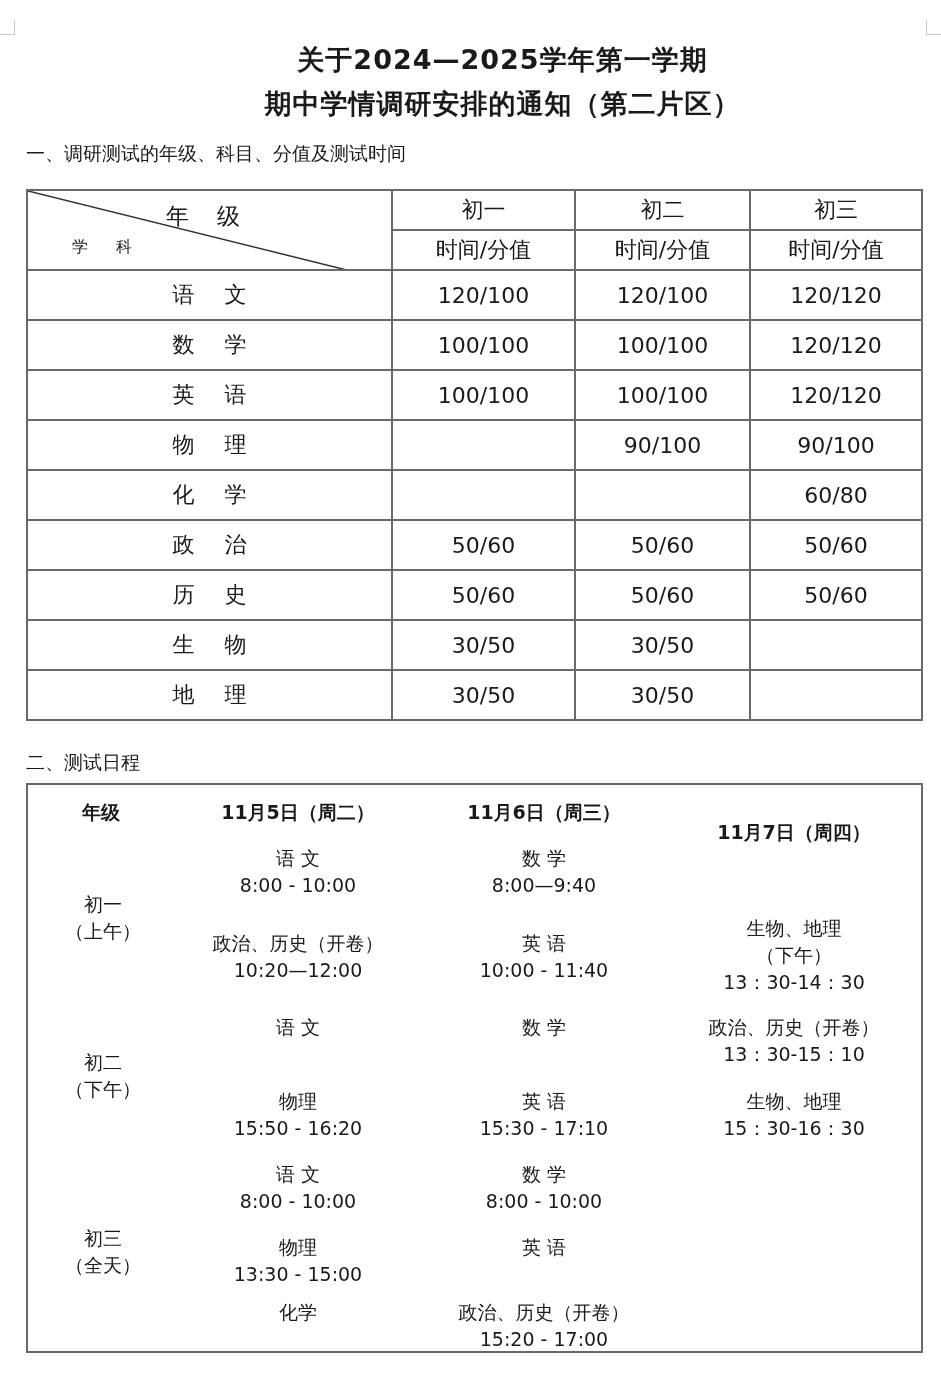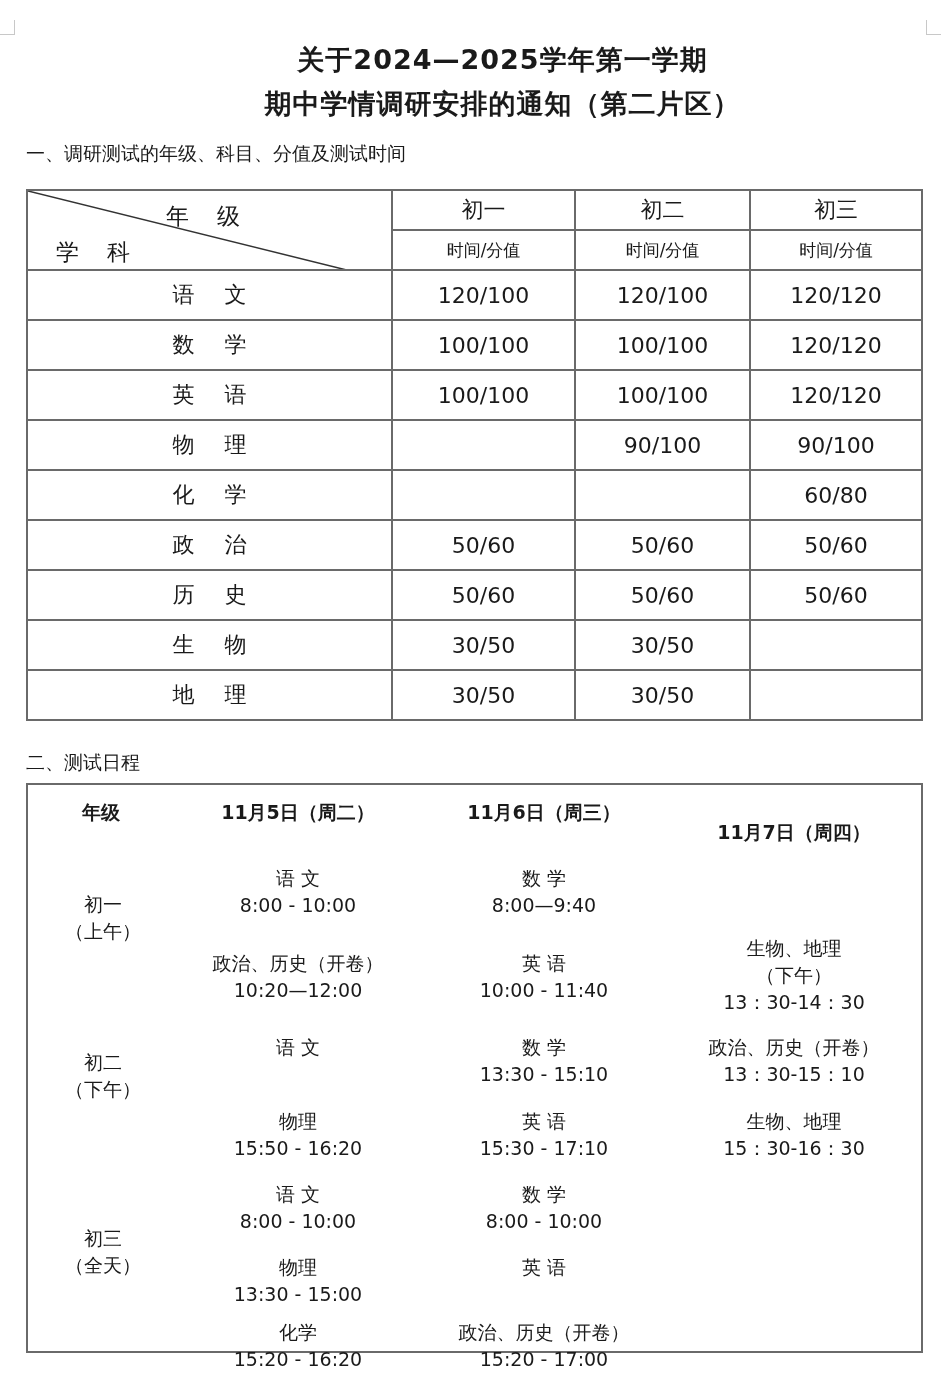--- a/index.html
+++ b/index.html
@@ -11,31 +11,31 @@
   .title { position: absolute; left: 0; width: 941px; text-align: center; font-weight: bold; font-size: 27px; letter-spacing: 1px; margin-left: 32px; }
   .title1 { top: 42px; }
   .title2 { top: 86px; font-weight: bold; }
   .section { position: absolute; left: 26px; font-size: 19px; }
   .sec1 { top: 141px; }
   .sec2 { top: 750px; text-align: center; }
 
   table.t1 { position: absolute; left: 26px; top: 189px; width: 895px; border-collapse: collapse; table-layout: fixed; }
   table.t1 td { border: 2px solid #6a6a6a; text-align: center; font-size: 22px; padding: 0; }
   table.t1 .h1 td { height: 38px; font-size: 22px; }
-  table.t1 .h2 td { height: 38px; font-size: 17px; }
+  table.t1 .h2 td { height: 38px; font-size: 22px; }
   table.t1 .row td { height: 48px; margin-top: 12px; }
   .diag { position: relative; height: 78px; }
   .diag svg { position: absolute; left: 0; top: 0; }
   .diag .grade { position: absolute; left: 138px; top: 10px; font-size: 23px; letter-spacing: 28px; }
-  .diag .subject { position: absolute; left: 28px; top: 46px; font-size: 23px; letter-spacing: 28px; }
+  .diag .subject { position: absolute; left: 44px; top: 46px; font-size: 16px; letter-spacing: 28px; }
   .subj { letter-spacing: 30px; padding-left: 30px !important; }
 
   .sched { position: absolute; left: 26px; top: 783px; width: 893px; height: 566px; border: 2px solid #6a6a6a; }
   .sched .hd { position: absolute; top: 15px; font-weight: bold; font-size: 19px; text-align: center; }
-  .cell { position: absolute; text-align: center; font-size: 19px; line-height: 27px; width: 260px; margin-top: 20px; }
+  .cell { position: absolute; text-align: center; font-size: 19px; line-height: 27px; width: 260px; }
   .gl { position: absolute; left: 30px; width: 90px; text-align: center; font-size: 19px; line-height: 27px; }
 </style>
 </head>
 <body>
 
 <div class="corner corner-tl"></div>
 <div class="corner corner-tr"></div>
 
 <div class="title title1">关于2024—2025学年第一学期</div>
 <div class="title title2">期中学情调研安排的通知（第二片区）</div>
@@ -166,21 +166,20 @@
   </div>
   <div class="cell" style="left:140px;top:229px;">
     <div>语 文</div>
   </div>
   <div class="cell" style="left:140px;top:303px;">
     <div>物理</div>
     <div>15:50 - 16:20</div>
   </div>
   <div class="cell" style="left:386px;top:229px;">
     <div>数 学</div>
-    <div>13:30 - 15:10</div>
   </div>
   <div class="cell" style="left:386px;top:303px;">
     <div>英 语</div>
     <div>15:30 - 17:10</div>
   </div>
   <div class="cell" style="left:636px;top:229px;">
     <div>政治、历史（开卷）</div>
     <div>13：30-15：10</div>
   </div>
   <div class="cell" style="left:636px;top:303px;">
@@ -195,21 +194,20 @@
   <div class="cell" style="left:140px;top:376px;">
     <div>语 文</div>
     <div>8:00 - 10:00</div>
   </div>
   <div class="cell" style="left:140px;top:449px;">
     <div>物理</div>
     <div>13:30 - 15:00</div>
   </div>
   <div class="cell" style="left:140px;top:514px;">
     <div>化学</div>
-    <div>15:20 - 16:20</div>
   </div>
   <div class="cell" style="left:386px;top:376px;">
     <div>数 学</div>
     <div>8:00 - 10:00</div>
   </div>
   <div class="cell" style="left:386px;top:449px;">
     <div>英 语</div>
   </div>
   <div class="cell" style="left:386px;top:514px;">
     <div>政治、历史（开卷）</div>

